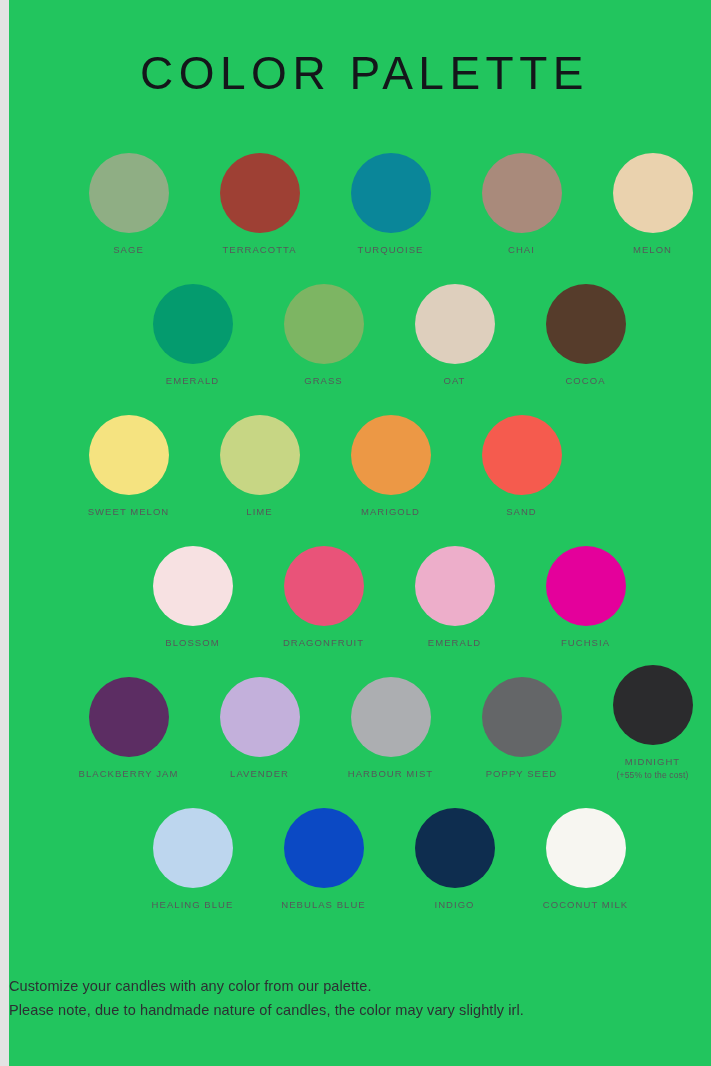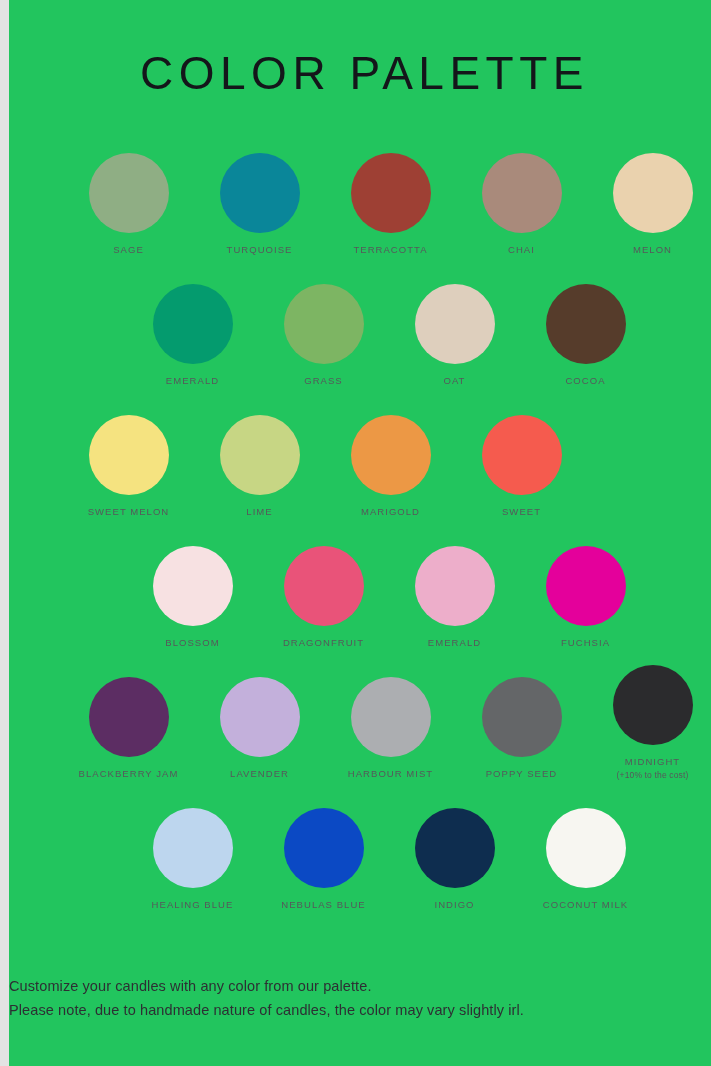--- a/index.html
+++ b/index.html
@@ -113,28 +113,28 @@
 
   <h1 class="title">COLOR PALETTE</h1>
 
   <div class="grid">
       <div class="row offset-0">
         <div class="swatch">
           <span class="dot" style="background: rgb(143, 174, 132);"></span>
           <div class="dot-label">SAGE</div>
         </div>
         <div class="swatch">
+          <span class="dot" style="background: rgb(158, 64, 52);"></span>
+          <div class="dot-label">TERRACOTTA</div>
+        </div>
+        <div class="swatch">
           <span class="dot" style="background: rgb(10, 134, 153);"></span>
           <div class="dot-label">TURQUOISE</div>
         </div>
         <div class="swatch">
-          <span class="dot" style="background: rgb(158, 64, 52);"></span>
-          <div class="dot-label">TERRACOTTA</div>
-        </div>
-        <div class="swatch">
           <span class="dot" style="background: rgb(169, 138, 123);"></span>
           <div class="dot-label">CHAI</div>
         </div>
         <div class="swatch">
           <span class="dot" style="background: rgb(234, 210, 174);"></span>
           <div class="dot-label">MELON</div>
         </div>
       </div>
       <div class="row offset-1">
         <div class="swatch">
@@ -162,21 +162,21 @@
         <div class="swatch">
           <span class="dot" style="background: rgb(199, 214, 132);"></span>
           <div class="dot-label">LIME</div>
         </div>
         <div class="swatch">
           <span class="dot" style="background: rgb(236, 152, 69);"></span>
           <div class="dot-label">MARIGOLD</div>
         </div>
         <div class="swatch">
           <span class="dot" style="background: rgb(245, 91, 78);"></span>
-          <div class="dot-label">SWEET</div>
+          <div class="dot-label">SAND</div>
         </div>
       </div>
       <div class="row offset-1">
         <div class="swatch">
           <span class="dot" style="background: rgb(247, 225, 226);"></span>
           <div class="dot-label">BLOSSOM</div>
         </div>
         <div class="swatch">
           <span class="dot" style="background: rgb(233, 83, 121);"></span>
           <div class="dot-label">DRAGONFRUIT</div>
@@ -203,21 +203,21 @@
           <span class="dot" style="background: rgb(172, 174, 177);"></span>
           <div class="dot-label">HARBOUR MIST</div>
         </div>
         <div class="swatch">
           <span class="dot" style="background: rgb(100, 102, 104);"></span>
           <div class="dot-label">POPPY SEED</div>
         </div>
         <div class="swatch">
           <span class="dot" style="background: rgb(43, 43, 45);"></span>
           <div class="dot-label">MIDNIGHT</div>
-          <div class="dot-sublabel">(+10% to the cost)</div>
+          <div class="dot-sublabel">(+55% to the cost)</div>
         </div>
       </div>
       <div class="row offset-1">
         <div class="swatch">
           <span class="dot" style="background: rgb(189, 214, 238);"></span>
           <div class="dot-label">HEALING BLUE</div>
         </div>
         <div class="swatch">
           <span class="dot" style="background: rgb(11, 73, 196);"></span>
           <div class="dot-label">NEBULAS BLUE</div>

